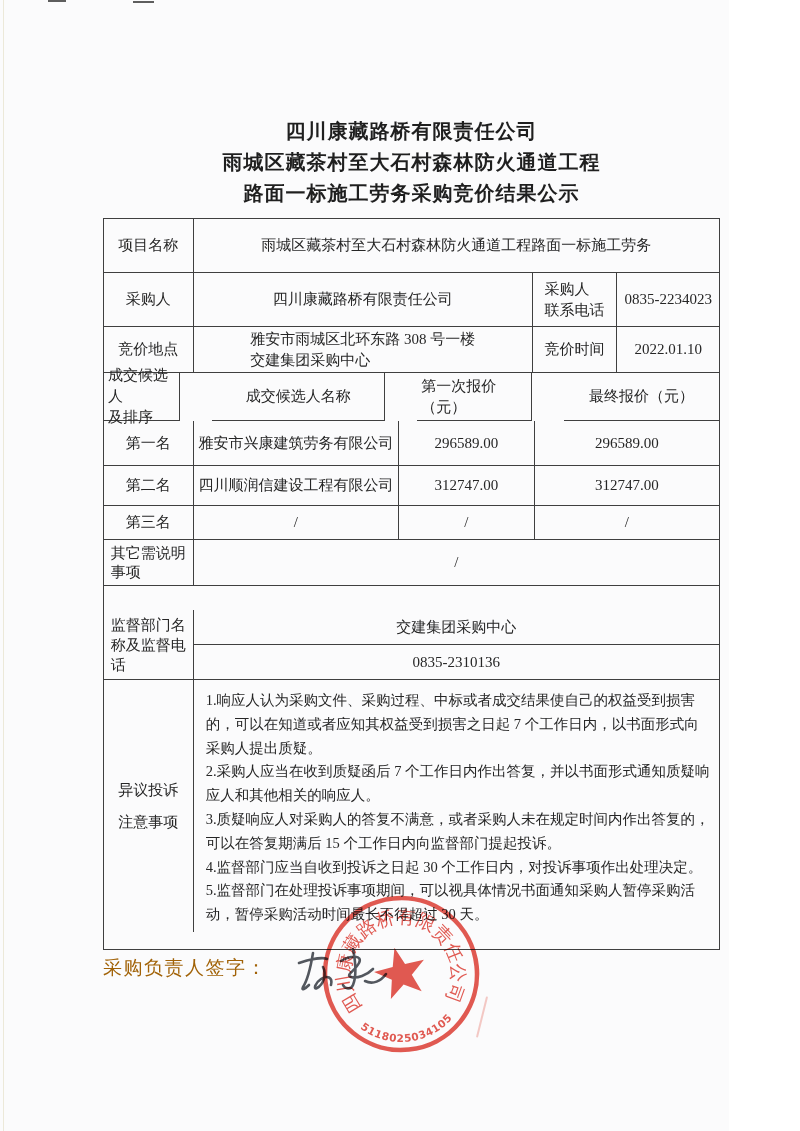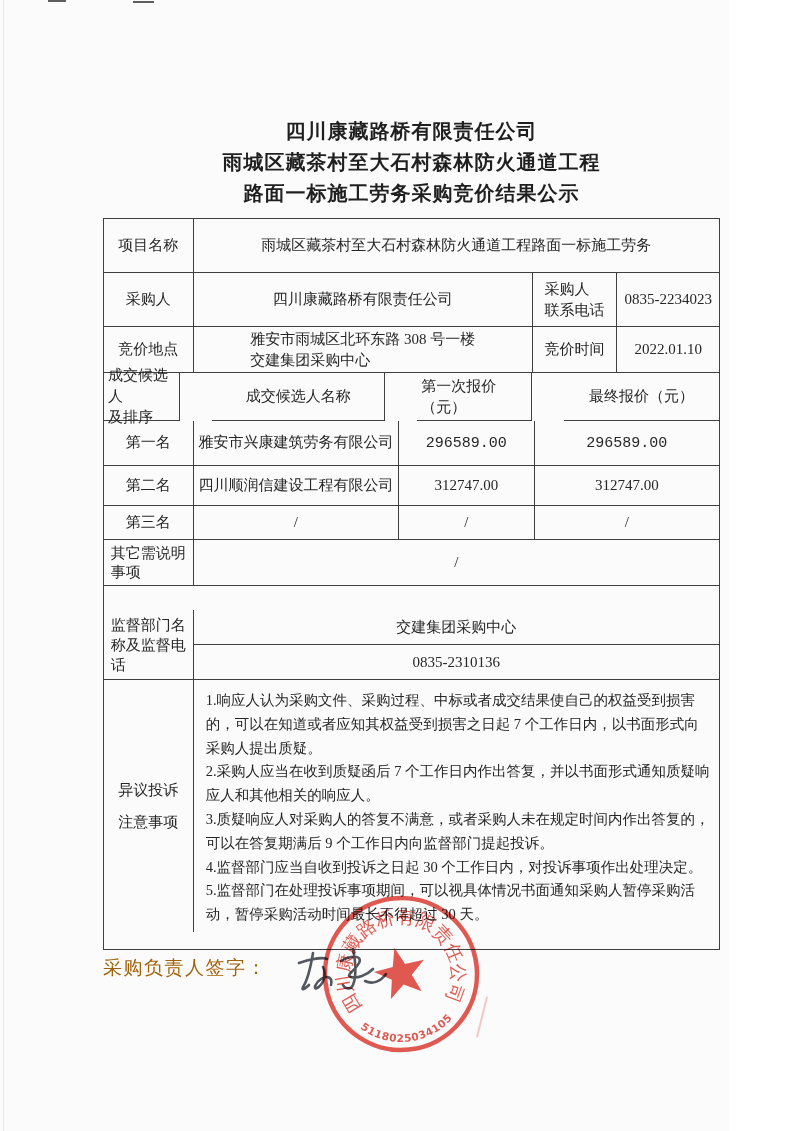--- a/index.html
+++ b/index.html
@@ -113,21 +113,21 @@
 
 
     <div class="trow" style="height:48px;gap:32px;">
       <div class="cell c0">成交候选人
 及排序</div>
       <div class="cell k1">成交候选人名称</div>
       <div class="cell k2">第一次报价（元）</div>
       <div class="cell k3 last">最终报价（元）</div>
     </div>
 
-    <div class="trow" style="height:45px;font-family:Liberation Mono, monospace;">
+    <div class="trow" style="height:45px;">
       <div class="cell c0">第一名</div>
       <div class="cell k1">雅安市兴康建筑劳务有限公司</div>
       <div class="cell k2">296589.00</div>
       <div class="cell k3 last">296589.00</div>
     </div>
 
     <div class="trow" style="height:40px;">
       <div class="cell c0">第二名</div>
       <div class="cell k1">四川顺润信建设工程有限公司</div>
       <div class="cell k2">312747.00</div>
@@ -156,21 +156,21 @@
         <div class="substack" style="border-bottom:1.4px solid #3f3f3f;">0835-2310136</div>
       </div>
     </div>
 
     <div class="trow bottomless" style="height:252px;">
       <div class="cell c0" style="border-bottom:none;line-height:32px;">异议投诉
 注意事项</div>
       <div class="cell objection-cell last">
         <div>1.响应人认为采购文件、采购过程、中标或者成交结果使自己的权益受到损害的，可以在知道或者应知其权益受到损害之日起 7 个工作日内，以书面形式向采购人提出质疑。</div>
         <div>2.采购人应当在收到质疑函后 7 个工作日内作出答复，并以书面形式通知质疑响应人和其他相关的响应人。</div>
-        <div>3.质疑响应人对采购人的答复不满意，或者采购人未在规定时间内作出答复的，可以在答复期满后 9 个工作日内向监督部门提起投诉。</div>
+        <div>3.质疑响应人对采购人的答复不满意，或者采购人未在规定时间内作出答复的，可以在答复期满后 15 个工作日内向监督部门提起投诉。</div>
         <div>4.监督部门应当自收到投诉之日起 30 个工作日内，对投诉事项作出处理决定。</div>
         <div>5.监督部门在处理投诉事项期间，可以视具体情况书面通知采购人暂停采购活动，暂停采购活动时间最长不得超过 30 天。</div>
       </div>
     </div>
 
   </div>
 
   <div class="sign-label">采购负责人签字：</div>
 
   <svg class="signature-svg" width="100" height="62" viewBox="0 0 100 62">

